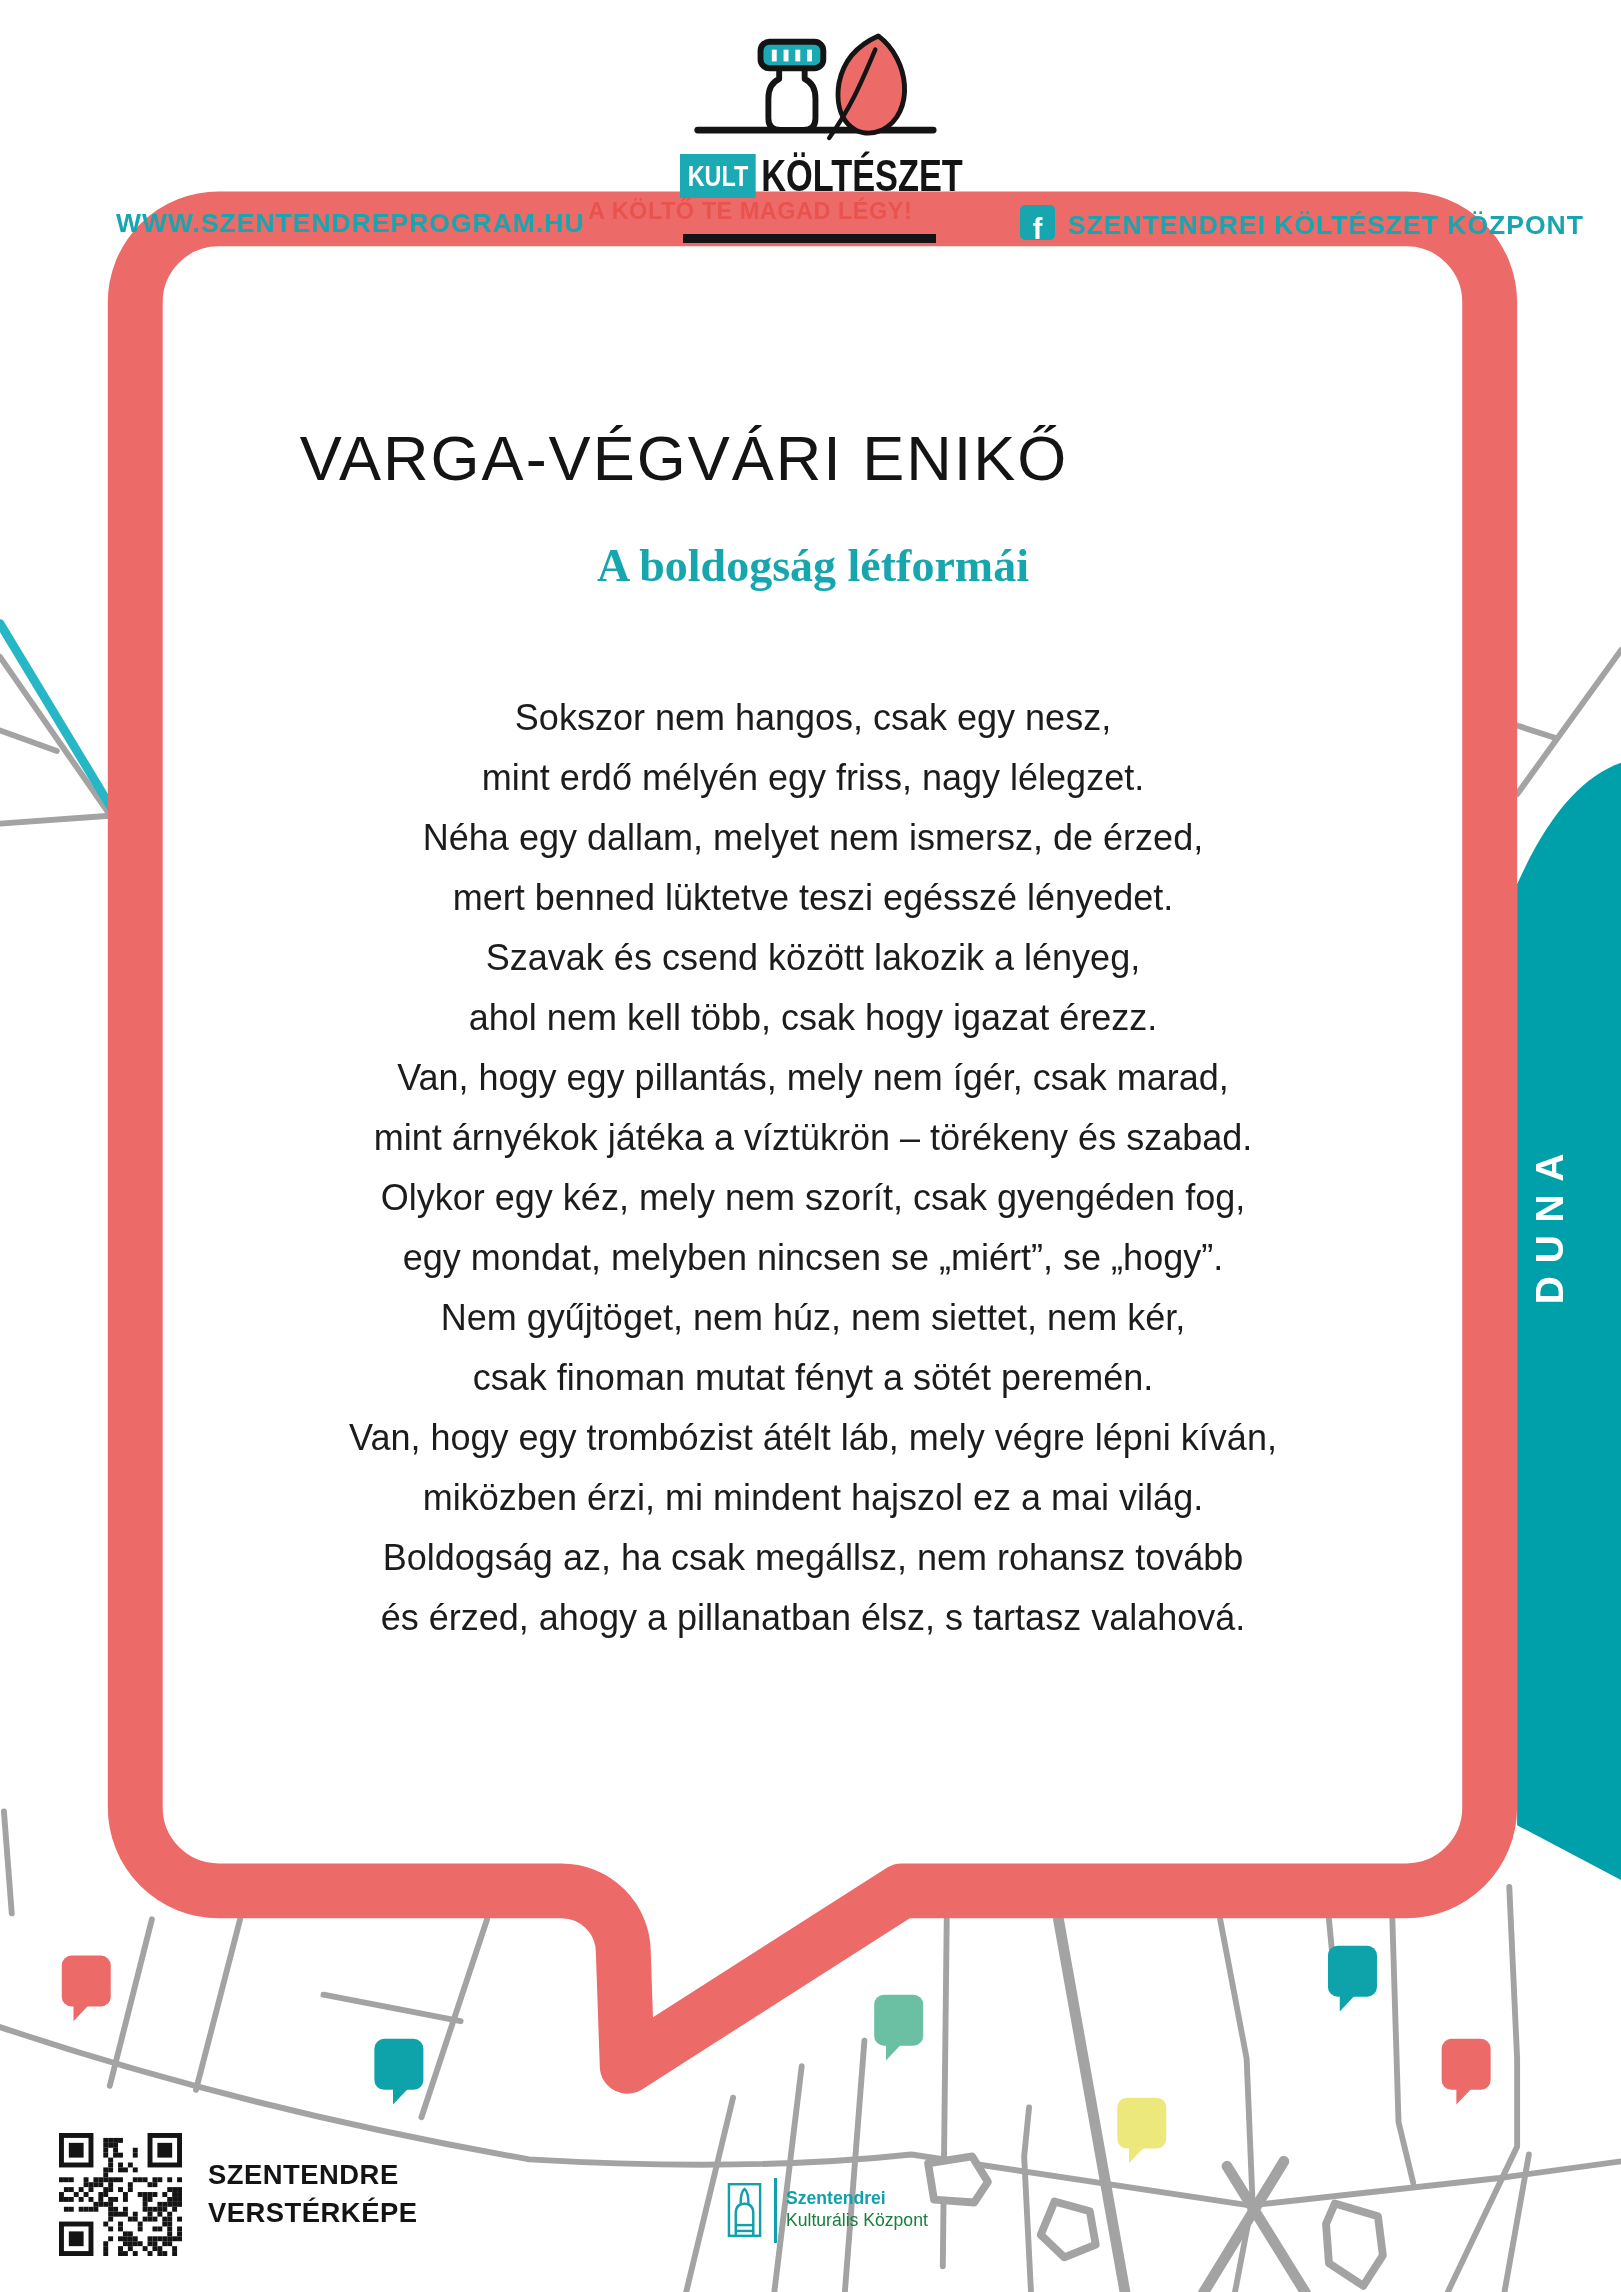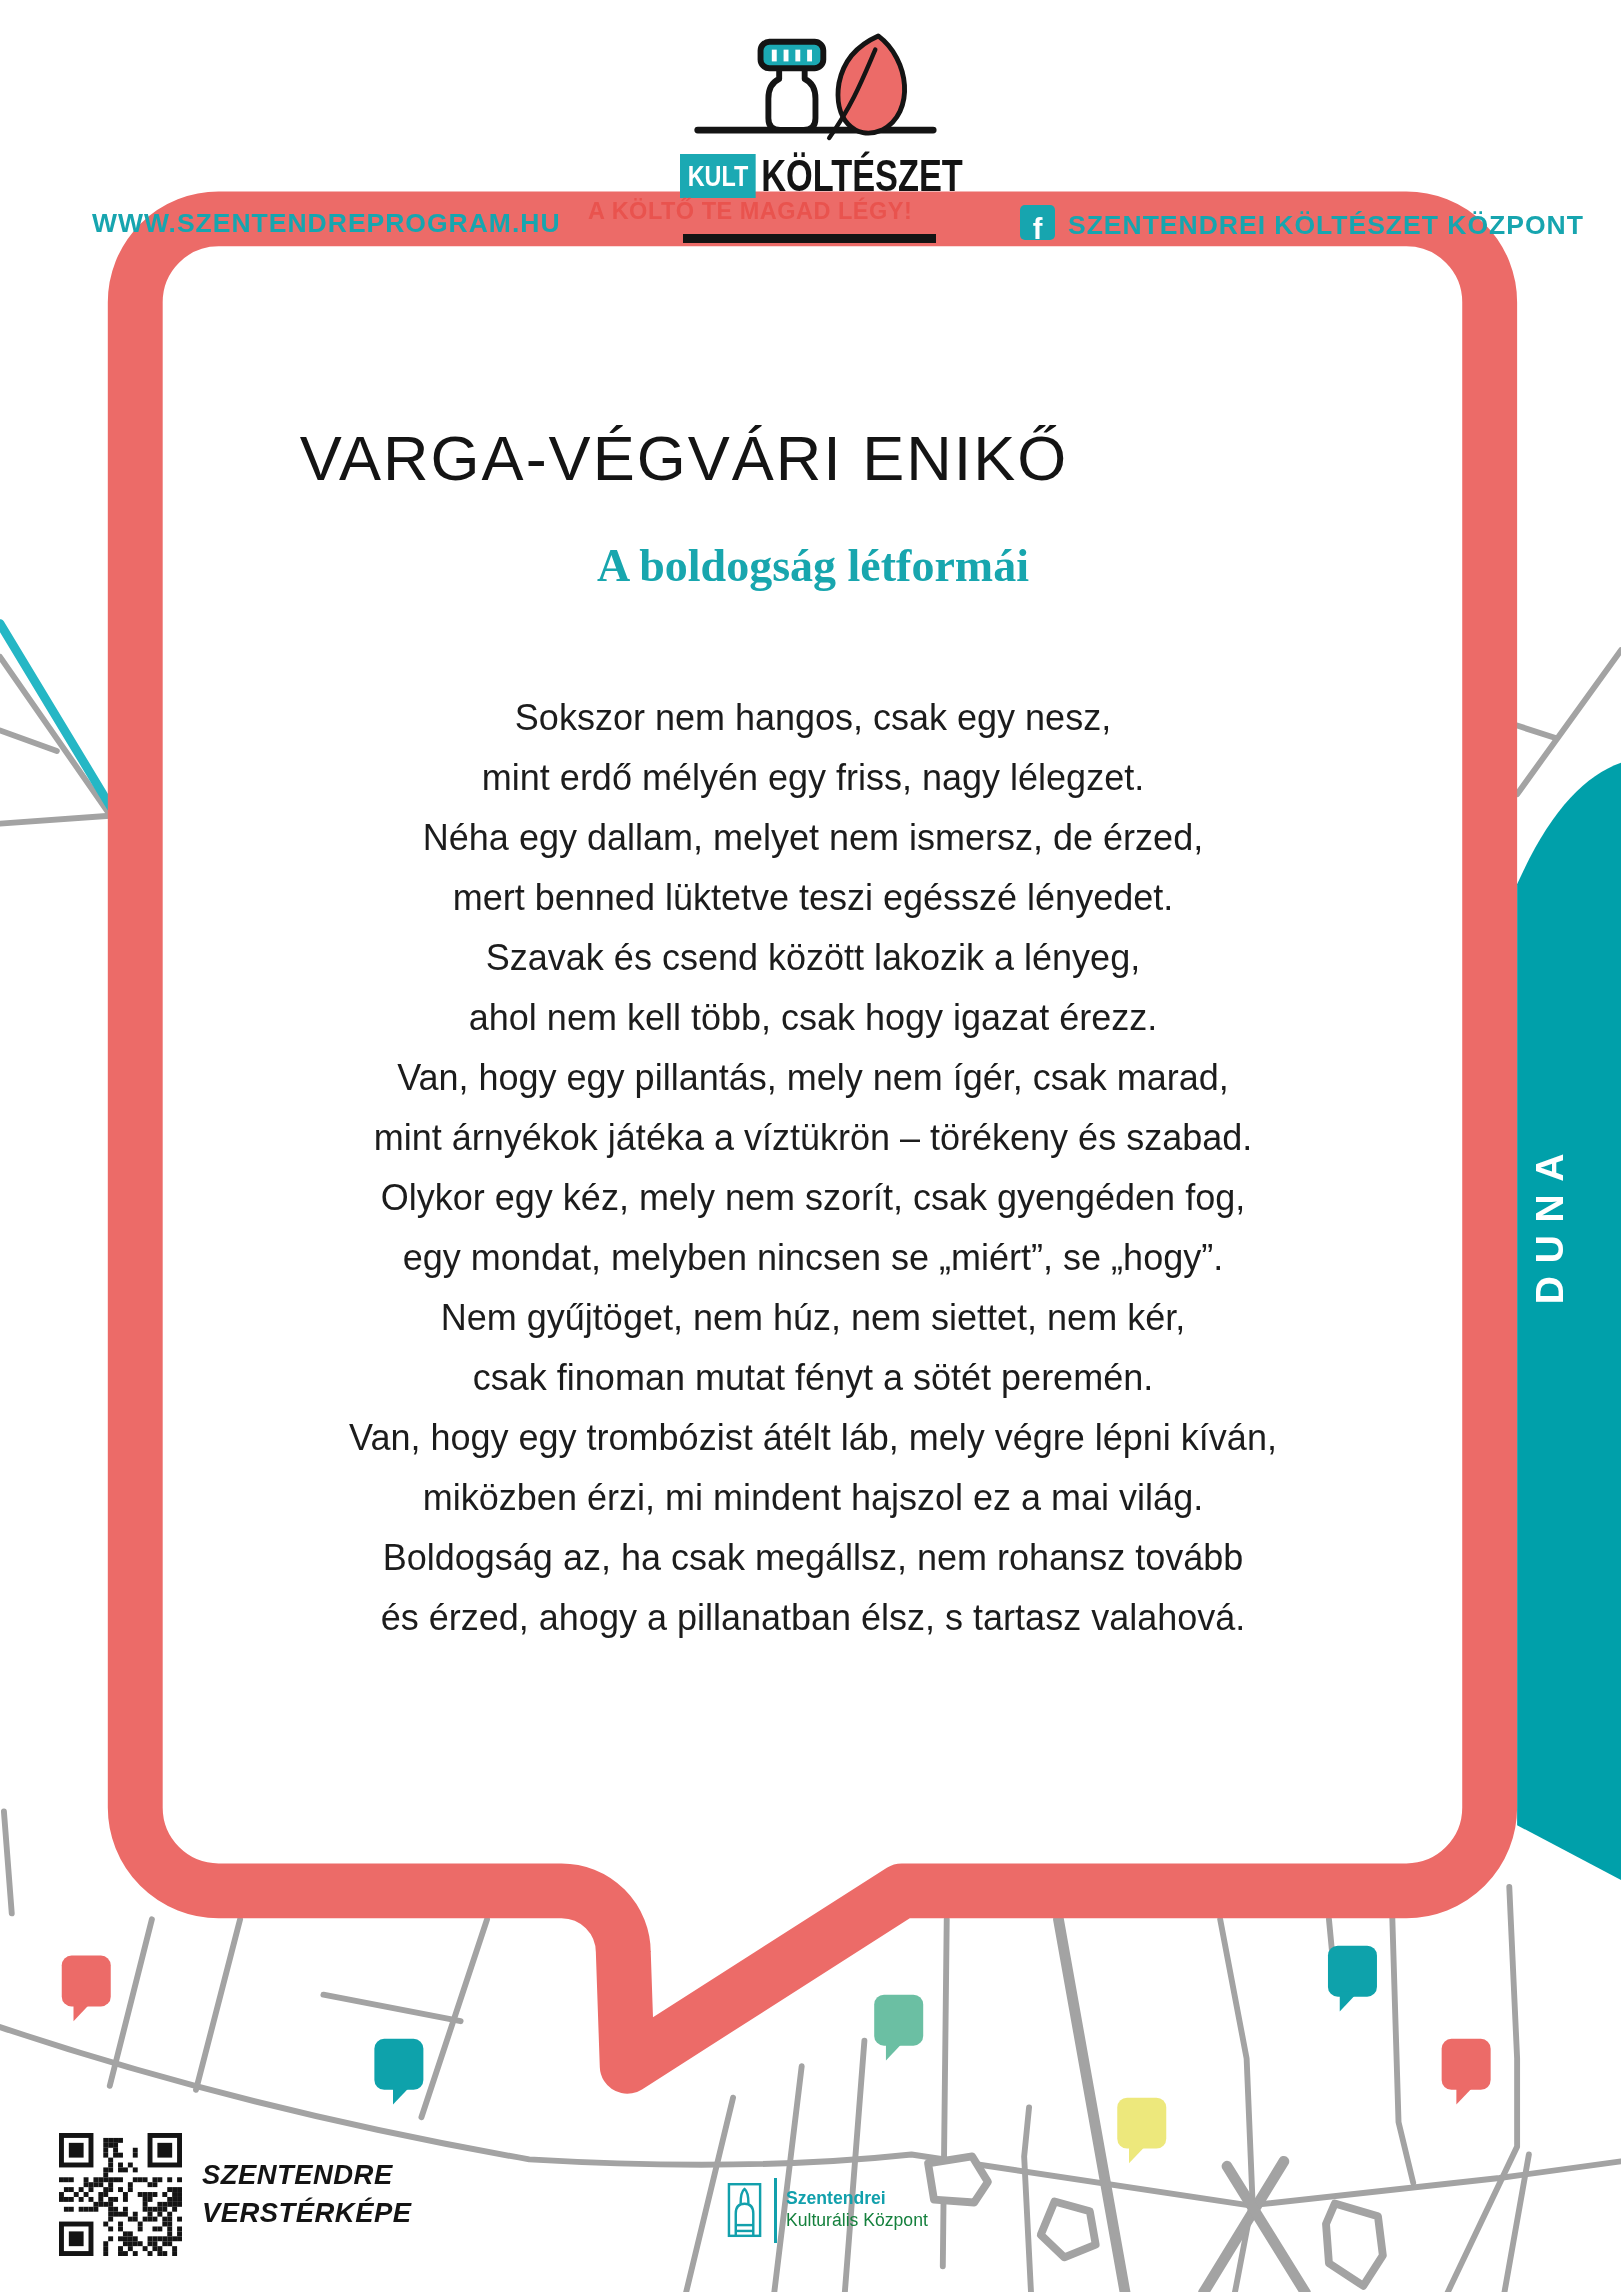--- a/index.html
+++ b/index.html
@@ -1,43 +1,43 @@
 <!DOCTYPE html>
 <html><head>
 <meta charset="utf-8">
 <style>
   html,body{margin:0;padding:0;background:#ffffff;}
   body{width:1621px;height:2293px;position:relative;overflow:hidden;
        font-family:"Liberation Sans", sans-serif;}
   .abs{position:absolute;}
   #map-svg{position:absolute;left:0;top:0;z-index:1;}
   .hdr-link{font-weight:bold;font-size:26.5px;letter-spacing:1px;color:#17A5AF;z-index:5;}
-  #website{left:92px;top:208px;}
+  #website{left:116px;top:208px;}
   #fb-box{left:1020px;top:205px;width:35px;height:35px;background:#17A5AF;border-radius:4.9px;
           display:flex;align-items:flex-end;justify-content:center;z-index:5;}
   #fb-box span{color:#fff;font-weight:bold;font-size:29px;line-height:29px;transform:translateY(3.9px);}
   #fb-label{left:1068px;top:210px;}
   #logo-row{left:680px;top:151px;display:flex;align-items:center;gap:6.9px;z-index:5;
             transform:scaleX(0.78);transform-origin:left center;}
   #kult-box{background:#1BA9B3;color:#fff;font-weight:bold;font-size:30px;padding:4.9px 9.8px 5.9px 9.8px;}
   #kolteszet{color:#141414;font-weight:bold;font-size:44px;letter-spacing:0px;}
   #tagline{left:588px;top:198px;width:441px;text-align:left;font-weight:bold;font-size:23.5px;
            color:#E9534E;letter-spacing:0.5px;z-index:5;}
   #tag-bar{left:683px;top:234px;width:253px;height:8.8px;background:#141414;z-index:5;}
   #author{left:163px;top:422px;width:1042px;text-align:center;font-weight:normal;font-size:63px;
           color:#141414;letter-spacing:2px;z-index:6;}
   #poem-title{left:163px;top:539px;width:1300px;text-align:center;font-weight:bold;font-size:46px;
           color:#18A6AE;z-index:6;font-family:Liberation Serif, serif;}
   #poem{left:163px;top:688px;width:1300px;text-align:center;font-size:36px;line-height:60px;
           color:#1c1c1c;z-index:6;}
   #duna-label{left:1405px;top:1198px;width:294px;height:49px;transform:rotate(-90deg);
           text-align:center;font-weight:bold;font-size:39px;letter-spacing:12.7px;color:#ffffff;z-index:4;}
   #qr-svg{left:59px;top:2133px;z-index:5;}
-  #map-name{left:202px;top:2156px;font-weight:bold;font-size:27.4px;line-height:38px;
-          color:#141414;letter-spacing:0.5px;z-index:5;font-style:italic;}
+  #map-name{left:208px;top:2156px;font-weight:bold;font-size:27.4px;line-height:38px;
+          color:#141414;letter-spacing:0.5px;z-index:5;}
   #org-icon{left:727px;top:2182px;z-index:5;}
   #org-divider{left:774px;top:2178px;width:2.9px;height:65px;background:#12A0AC;z-index:5;}
   #org-line1{left:786px;top:2188px;font-weight:bold;font-size:17.6px;color:#12A0AC;z-index:5;}
   #org-line2{left:786px;top:2210px;font-size:17.6px;color:#15803d;z-index:5;}
 </style>
 </head>
 <body>
 
 <svg id="map-svg" width="1621" height="2293" viewBox="0 0 1654 2339">
 

